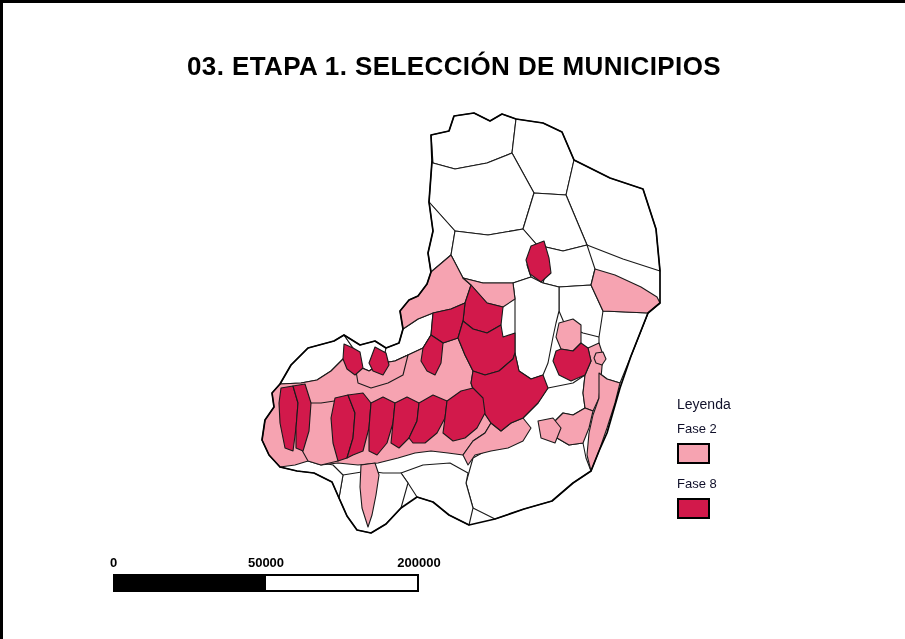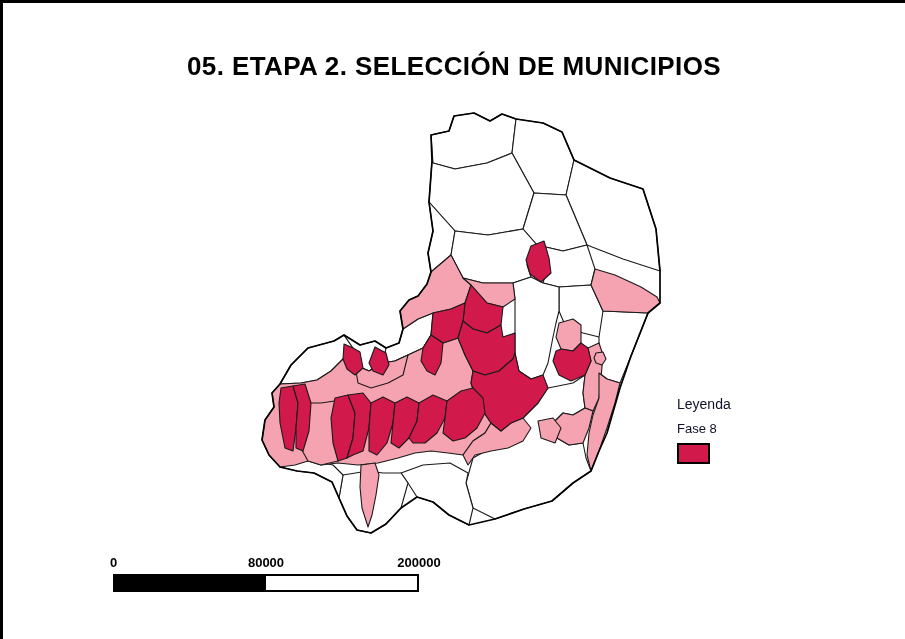--- a/index.html
+++ b/index.html
@@ -25,21 +25,21 @@
   .sb-tick-1{position:absolute;left:50%;top:0;transform:translateX(-50%);}
   .sb-tick-2{position:absolute;right:0;top:0;transform:translateX(50%);}
   .sb-track{display:flex;height:14px;border:2px solid #000;margin-top:2px;background:#fff;}
   .sb-seg{flex:1 1 50%;height:100%;}
 </style>
 </head>
 <body>
 
 <div class="page">
 
-  <div class="map-title">05. ETAPA 2. SELECCIÓN DE MUNICIPIOS</div>
+  <div class="map-title">03. ETAPA 1. SELECCIÓN DE MUNICIPIOS</div>
 
   <svg class="map" viewBox="0 0 905 639" aria-hidden="true">
       <polygon points="428,132 446,128 451,113 471,110 487,118 499,111 513,116 509,150 484,160 452,166 430,160" fill="#ffffff" stroke="#1a1a1a" stroke-width="1.1" stroke-linejoin="round"></polygon>
       <polygon points="513,116 540,120 559,129 571,157 563,192 531,190 509,150" fill="#ffffff" stroke="#1a1a1a" stroke-width="1.1" stroke-linejoin="round"></polygon>
       <polygon points="571,157 607,175 640,186 653,226 657,268 620,256 584,242 563,192" fill="#ffffff" stroke="#1a1a1a" stroke-width="1.1" stroke-linejoin="round"></polygon>
       <polygon points="430,160 452,166 484,160 509,150 531,190 520,226 485,232 452,228 426,199 429,158" fill="#ffffff" stroke="#1a1a1a" stroke-width="1.1" stroke-linejoin="round"></polygon>
       <polygon points="531,190 563,192 584,242 560,248 534,242 520,226" fill="#ffffff" stroke="#1a1a1a" stroke-width="1.1" stroke-linejoin="round"></polygon>
       <polygon points="426,199 452,228 448,252 428,269 425,250 430,228" fill="#ffffff" stroke="#1a1a1a" stroke-width="1.1" stroke-linejoin="round"></polygon>
       <polygon points="452,228 485,232 520,226 534,242 528,250 524,262 528,274 510,280 480,280 460,275 448,252" fill="#ffffff" stroke="#1a1a1a" stroke-width="1.1" stroke-linejoin="round"></polygon>
       <polygon points="534,242 560,248 584,242 592,266 588,282 556,284 540,280 545,262" fill="#ffffff" stroke="#1a1a1a" stroke-width="1.1" stroke-linejoin="round"></polygon>
@@ -83,29 +83,33 @@
       <polygon points="444,398 458,388 470,385 480,395 482,410 474,425 462,435 450,438 440,430 442,415" fill="#D2194B" stroke="#1a1a1a" stroke-width="1.1" stroke-linejoin="round"></polygon>
       <polygon points="420,345 428,332 440,340 438,360 432,372 424,368 418,358" fill="#D2194B" stroke="#1a1a1a" stroke-width="1.1" stroke-linejoin="round"></polygon>
       <polygon points="341,341 350,345 357,349 360,365 352,372 344,366 340,356" fill="#D2194B" stroke="#1a1a1a" stroke-width="1.1" stroke-linejoin="round"></polygon>
       <polygon points="372,344 383,350 386,362 380,372 370,368 366,360" fill="#D2194B" stroke="#1a1a1a" stroke-width="1.1" stroke-linejoin="round"></polygon>
       <polygon points="428,132 446,128 451,113 471,110 487,118 499,111 513,116 540,120 559,129 571,157 607,175 640,186 653,226 657,268 657,300 645,310 628,353 617,385 604,430 596,448 588,468 570,480 549,498 521,506 492,516 466,522 446,512 430,499 414,494 398,505 383,521 368,530 354,527 344,513 336,495 329,479 311,470 294,468 277,464 266,452 259,437 262,417 271,404 269,390 277,381 288,362 305,345 331,338 341,332 357,342 372,338 383,345 396,340 400,326 397,308 406,297 415,293 424,281 428,269 425,250 430,228 426,199 429,158" fill="none" stroke="#000000" stroke-width="1.7" stroke-linejoin="round"></polygon>
     </svg>
 
   <div class="legend">
     <div class="legend-title">Leyenda</div>
     <div class="legend-item">
+      <span class="legend-item-label">Fase 2</span>
+      <div class="swatch" style="background: rgb(246, 163, 177);"></div>
+    </div>
+    <div class="legend-item">
       <span class="legend-item-label">Fase 8</span>
       <div class="swatch" style="background: rgb(210, 25, 75);"></div>
     </div>
   </div>
 
   <div class="scalebar">
     <div class="sb-labels">
       <span class="sb-tick-0">0</span>
-      <span class="sb-tick-1">80000</span>
+      <span class="sb-tick-1">50000</span>
       <span class="sb-tick-2">200000</span>
     </div>
     <div class="sb-track">
       <div class="sb-seg" style="background: rgb(0, 0, 0);"></div>
       <div class="sb-seg" style="background: rgb(255, 255, 255);"></div>
     </div>
   </div>
 
 </div>
 

